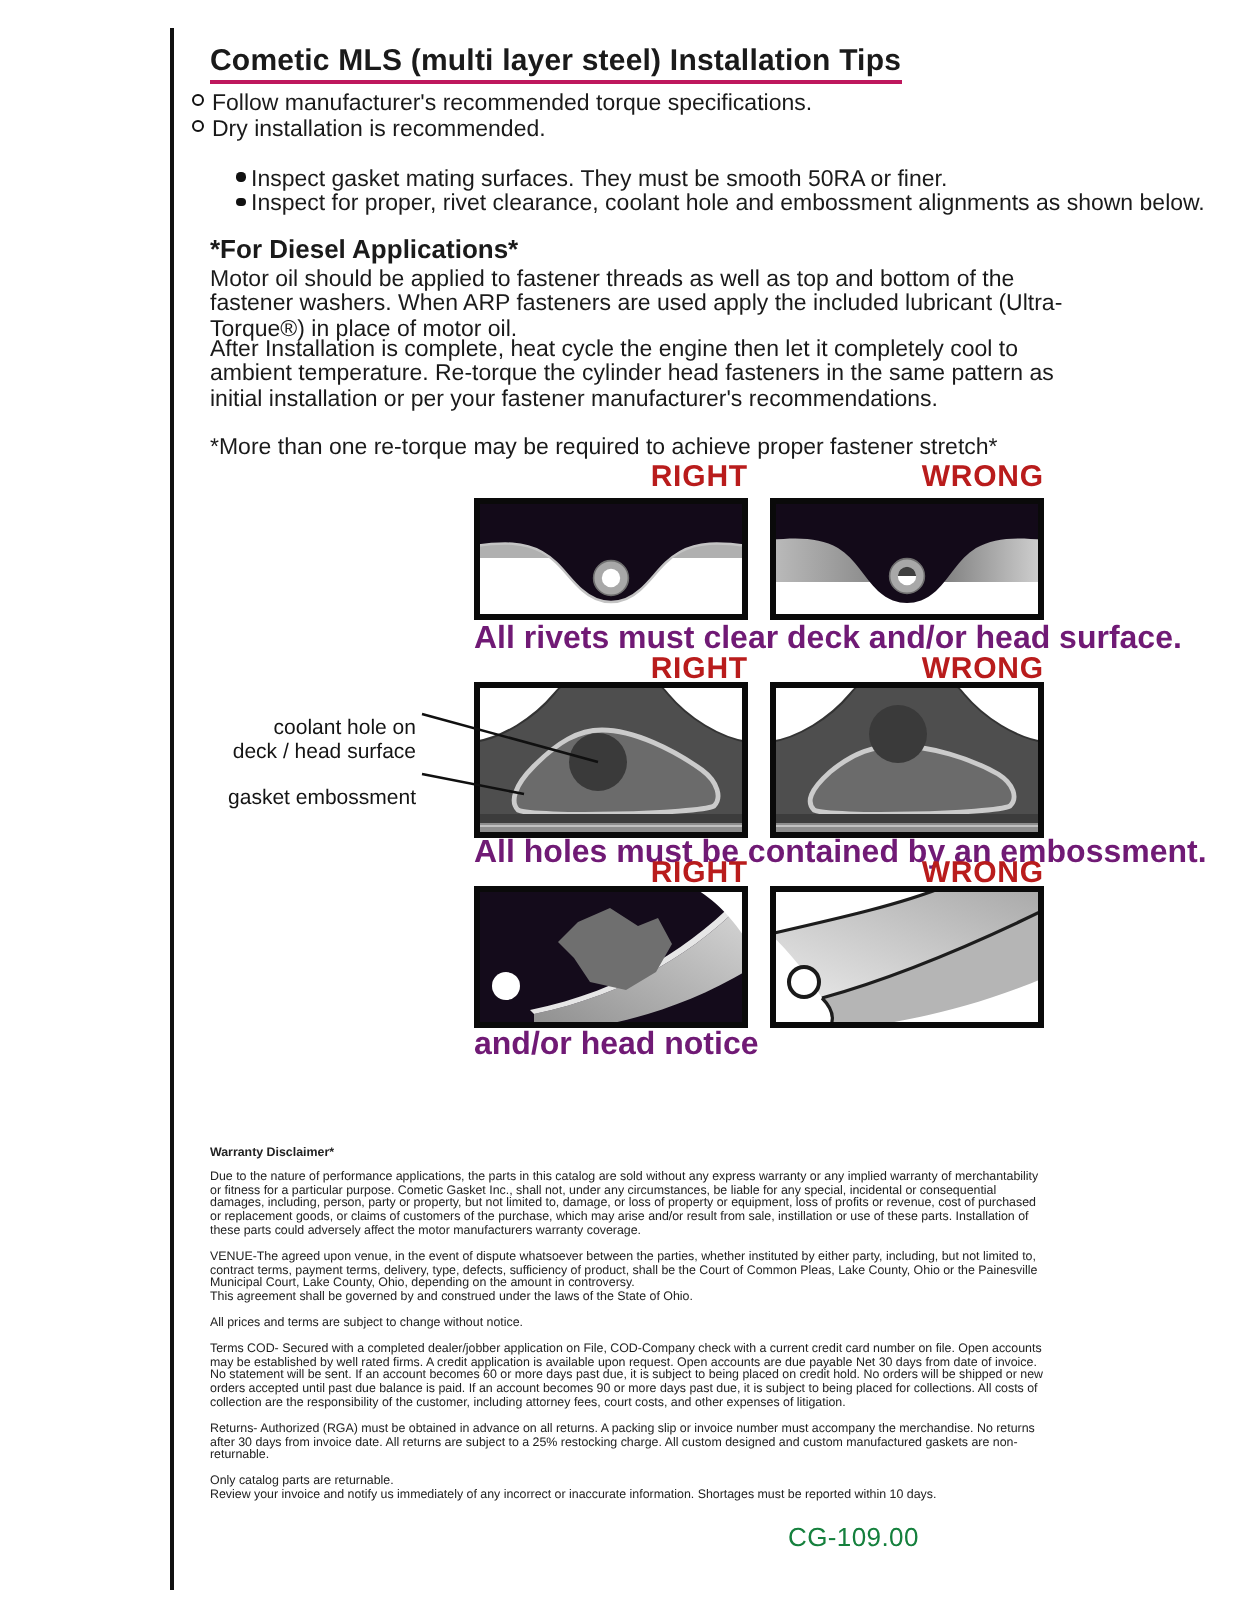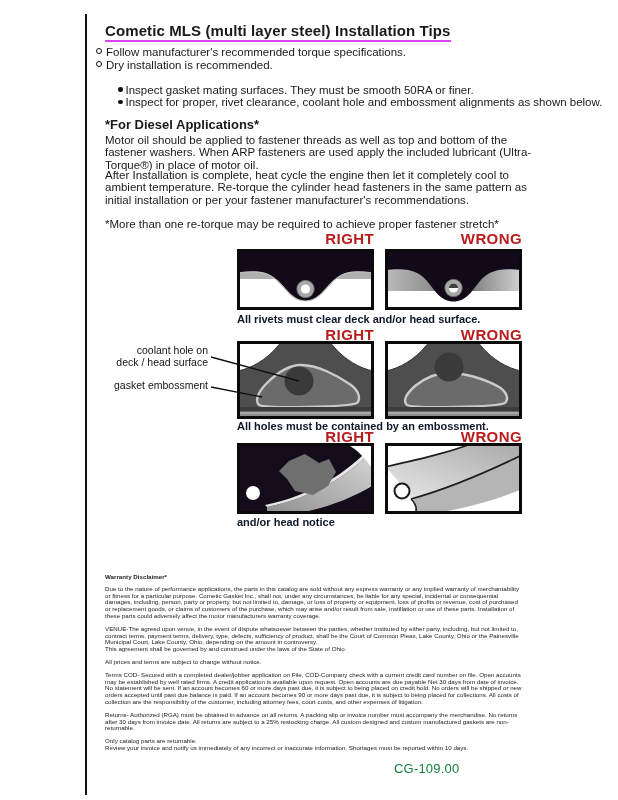--- a/index.html
+++ b/index.html
@@ -1,34 +1,34 @@
 <!DOCTYPE html>
 <html><head>
 <meta charset="utf-8">
 <style>
   html,body{margin:0;padding:0;background:#ffffff;}
   .page{position:relative;width:618px;height:800px;background:#ffffff;overflow:hidden;
         font-family:"Liberation Sans",sans-serif;color:#1a1a1a;}
   .edge-rule{position:absolute;left:85px;top:14px;width:2px;height:781px;background:#111;}
   .title{position:absolute;left:105px;top:22px;font-size:15px;font-weight:700;
-         border-bottom:2px solid #d946ef;padding-bottom:1px;letter-spacing:.1px;}
+         border-bottom:2px solid #be185d;padding-bottom:1px;letter-spacing:.1px;}
   .tipline{position:absolute;left:96px;font-size:11.5px;line-height:12.5px;white-space:nowrap;}
   .subline{position:absolute;left:118px;font-size:11.5px;line-height:12.5px;white-space:nowrap;}
   .omark{display:inline-block;width:4px;height:4px;border:1px solid #111;border-radius:50%;
          margin-right:4px;vertical-align:2px;}
   .bmark{display:inline-block;width:4.5px;height:4.5px;background:#111;border-radius:50%;
          margin-right:3px;vertical-align:2px;}
   .diesel-head{position:absolute;left:105px;top:117px;font-size:13px;font-weight:700;}
   .para{position:absolute;left:105px;font-size:11.5px;line-height:12.3px;}
   .fig-head{position:absolute;width:137px;text-align:right;font-size:15px;font-weight:700;
             letter-spacing:.4px;color:#b91c1c;}
   .panel{position:absolute;width:137px;font-size:0;line-height:0;}
-  .caption{position:absolute;left:237px;font-size:11px;font-weight:700;line-height:13px;color:#0f172a;}
+  .caption{position:absolute;left:237px;font-size:16px;font-weight:700;line-height:13px;color:#701a75;}
   .callout{position:absolute;left:108px;width:100px;text-align:right;font-size:10.5px;
-           line-height:11.5px;color:#141414;}
+           line-height:11.5px;color:#141414;margin-top:14px;}
   .leader{position:absolute;left:205px;top:348px;z-index:5;pointer-events:none;}
   .disclaimer{position:absolute;left:105px;top:574px;width:420px;font-size:6.2px;
               line-height:6.8px;color:#222;}
   .disc-head{font-weight:700;margin:0 0 5px 0;}
   .disc-p{margin:0 0 6px 0;}
   .disc-p.tight{margin:0;}
   .page-code{position:absolute;left:394px;top:761px;font-size:13px;color:#15803d;letter-spacing:.2px;}
 </style>
 </head>
 <body>

